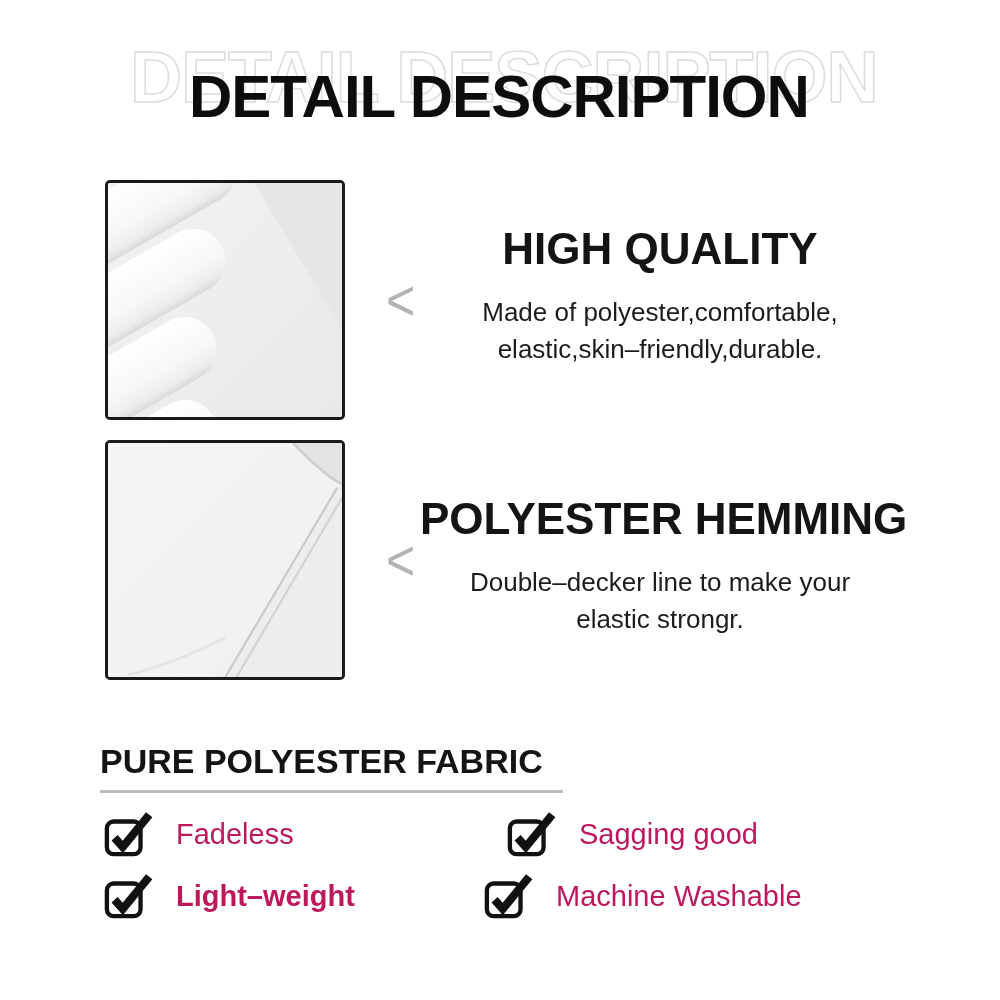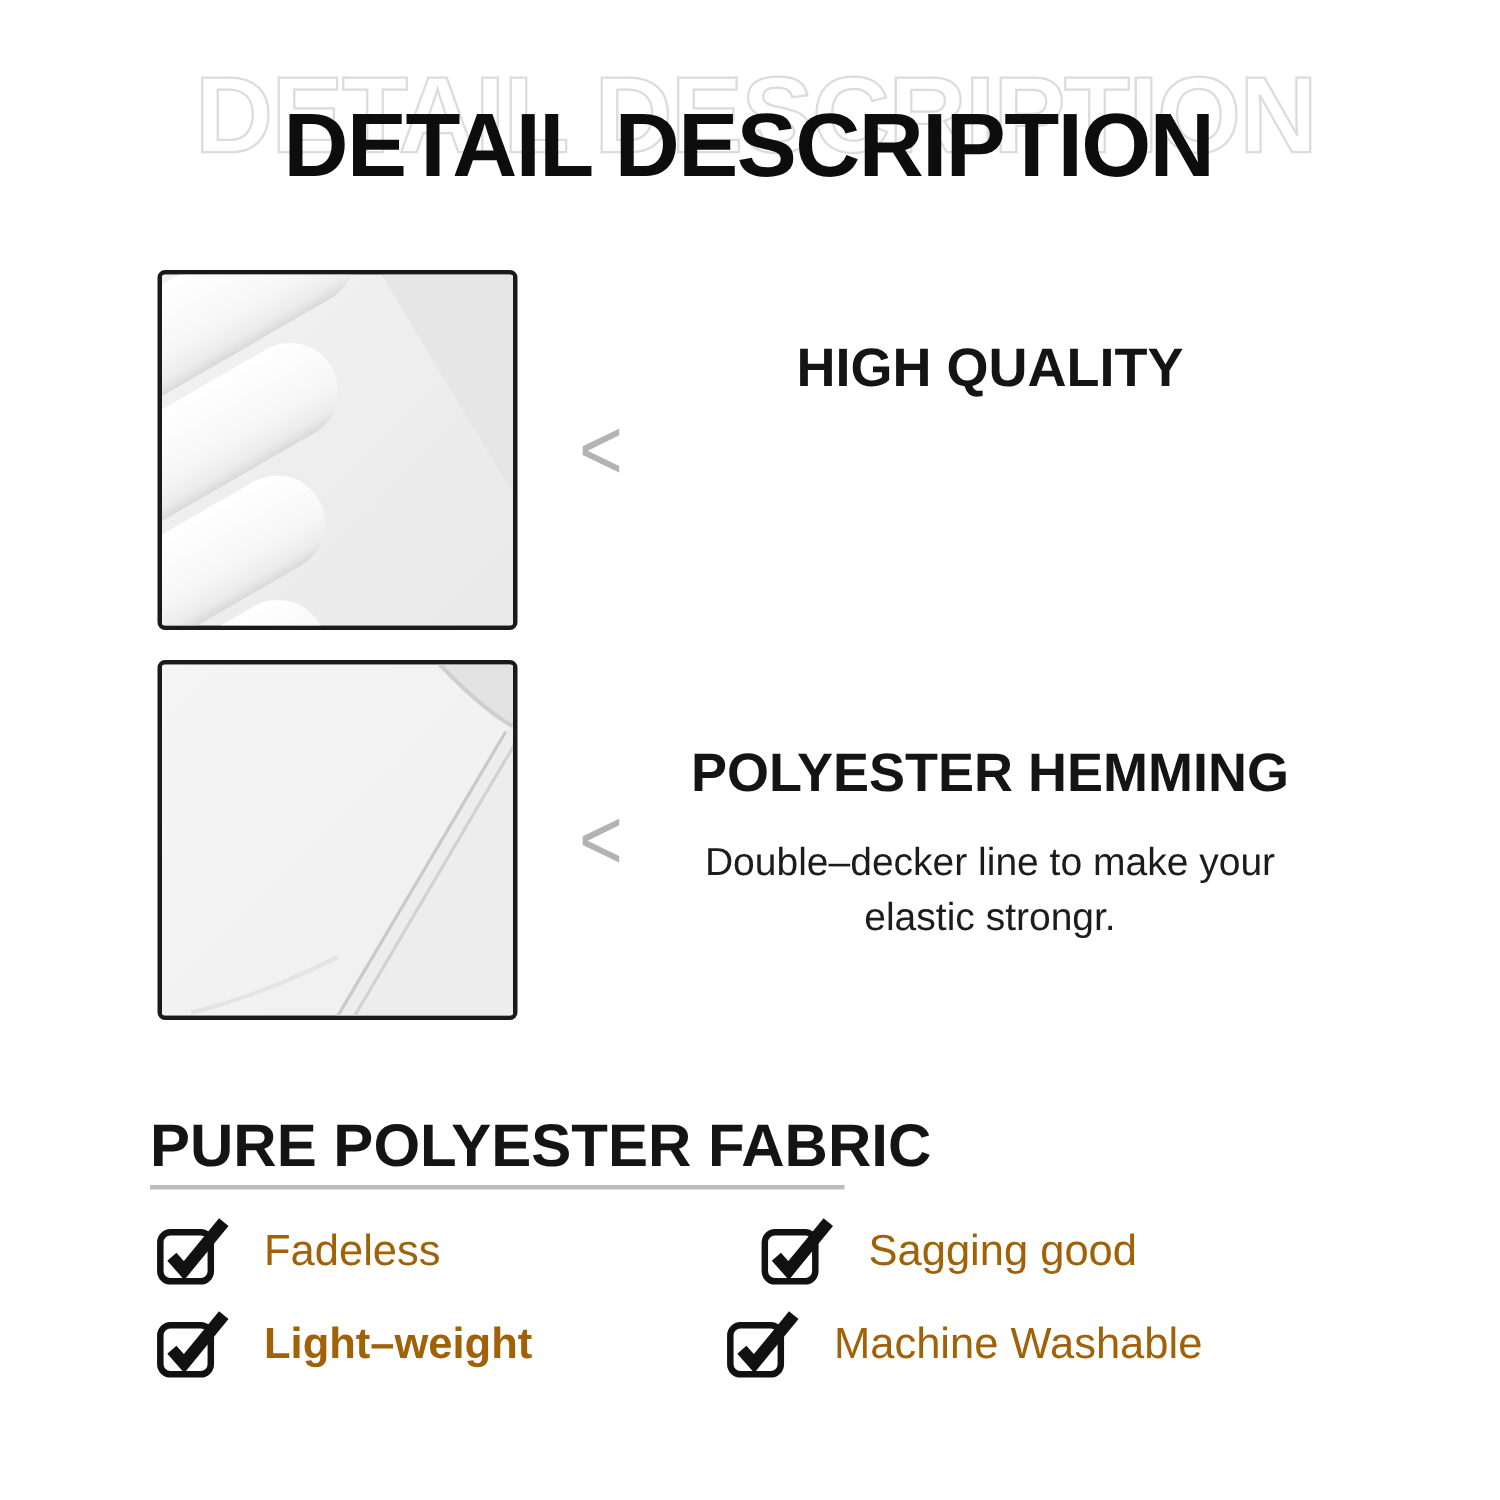--- a/index.html
+++ b/index.html
@@ -44,51 +44,51 @@
   .chevron-1 { top: 272px; }
   .chevron-2 { top: 532px; }
   .text-block {
     position: absolute;
     text-align: center;
   }
   .block-1 { left: 428px; top: 224px; width: 464px; }
   .block-2 { left: 420px; top: 494px; width: 480px; }
   .text-block h2 {
     margin: 0;
-    font-size: 36px; font-weight: 700; letter-spacing: 0px;
+    font-size: 44px; font-weight: 700; letter-spacing: 0px;
     color: #141414;
     white-space: nowrap;
   }
   .text-block p {
     margin: 20px 0 0 0;
     font-size: 26px; line-height: 37px;
     color: #1c1c1c;
   }
   .features-heading {
     position: absolute; left: 100px; top: 742px;
-    font-size: 40px; font-weight: 700; letter-spacing: 0;
+    font-size: 34px; font-weight: 700; letter-spacing: 0;
     color: #141414;
     white-space: nowrap;
   }
   .features-underline {
     position: absolute; left: 100px; top: 790px;
     width: 463px; height: 3px;
     background: #bdbdbd;
   }
   .feature-item {
     position: absolute;
     display: flex; align-items: center; gap: 22px;
     height: 48px;
   }
   .fi-1 { left: 104px; top: 810px; }
   .fi-2 { left: 507px; top: 810px; }
   .fi-3 { left: 104px; top: 872px; font-weight: bold; }
   .fi-4 { left: 484px; top: 872px; }
   .feature-item .label {
-    font-size: 29px; color: #a16207;
+    font-size: 29px; color: #be185d;
     white-space: nowrap;
   }
   .checkbox-icon { width: 50px; height: 48px; flex: 0 0 auto; }
 </style>
 </head>
 <body>
 
 <div class="ghost-title">DETAIL DESCRIPTION</div>
 <div class="main-title">DETAIL DESCRIPTION</div>
 
@@ -112,20 +112,21 @@
       <rect x="-150" y="-38" width="350" height="66" rx="33" fill="url(#roll)"></rect>
       <rect x="-160" y="36" width="305" height="66" rx="33" fill="url(#roll)"></rect>
       <rect x="-170" y="110" width="262" height="66" rx="33" fill="url(#roll)"></rect>
       <rect x="-180" y="184" width="230" height="66" rx="33" fill="url(#roll)"></rect>
     </g>
   </svg>
 </div>
 <div class="chevron chevron-1">&lt;</div>
 <div class="text-block block-1">
   <h2>HIGH QUALITY</h2>
+  <p><span>Made of polyester,comfortable,</span><br><span>elastic,skin–friendly,durable.</span></p>
 </div>
 
 <div class="img-card card-2">
   <svg viewBox="0 0 240 240">
     <defs>
       <linearGradient id="cloth" x1="0" y1="0" x2="1" y2="1">
         <stop offset="0" stop-color="#f5f5f5"></stop>
         <stop offset="0.7" stop-color="#f1f1f1"></stop>
         <stop offset="1" stop-color="#ebebeb"></stop>
       </linearGradient>

